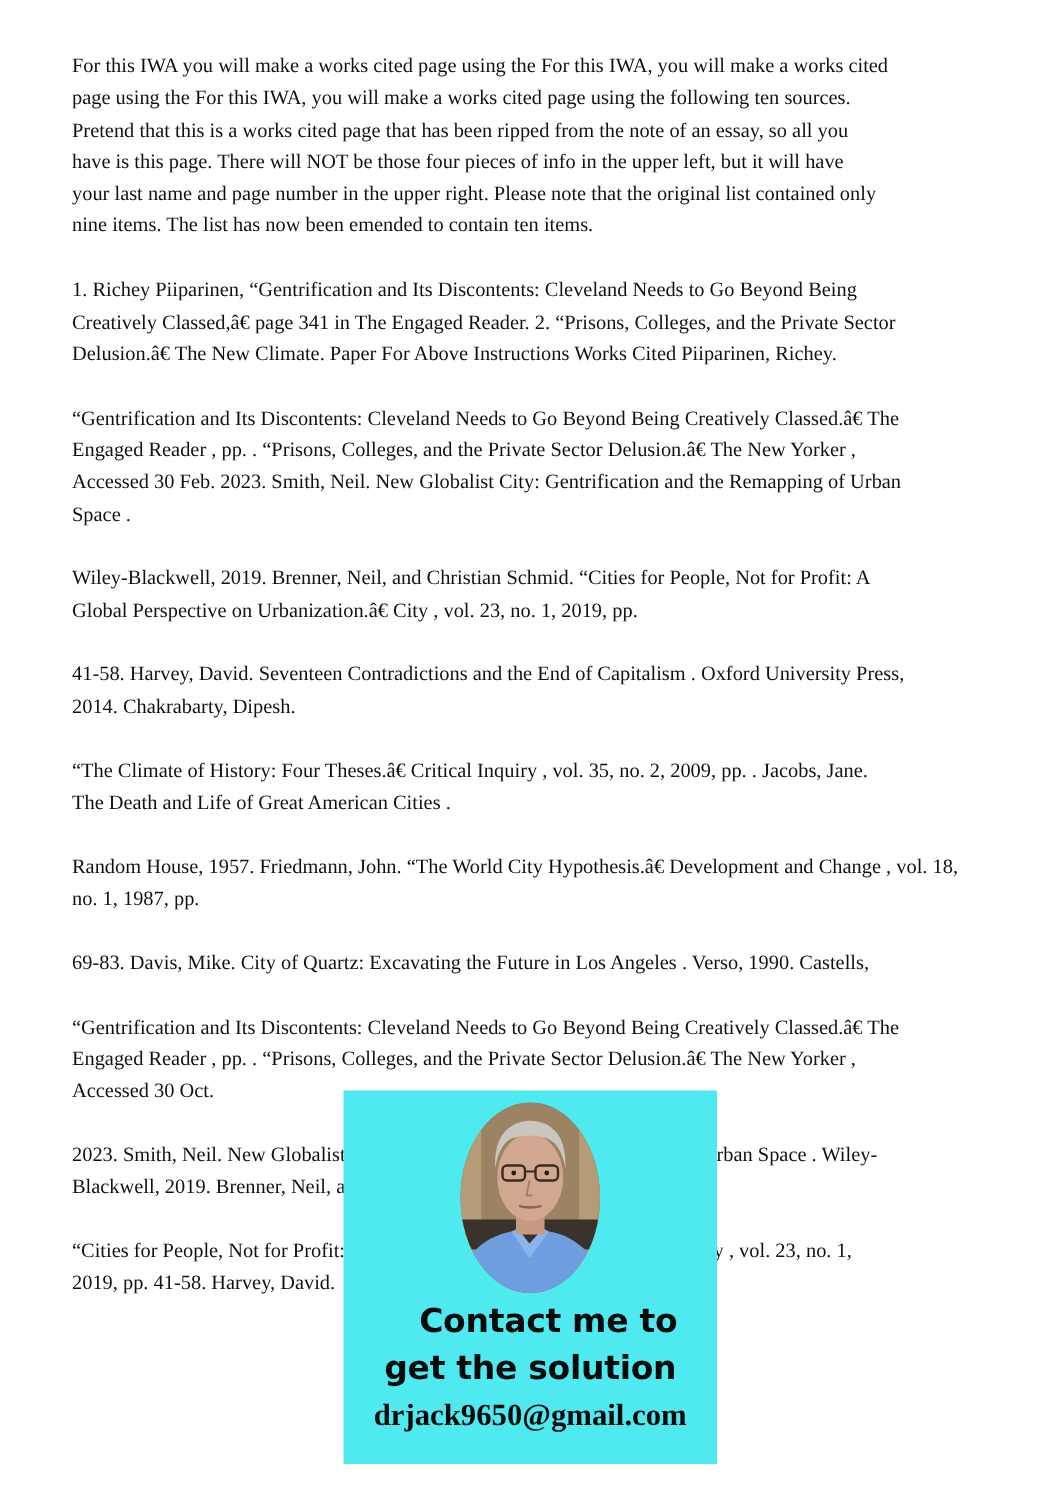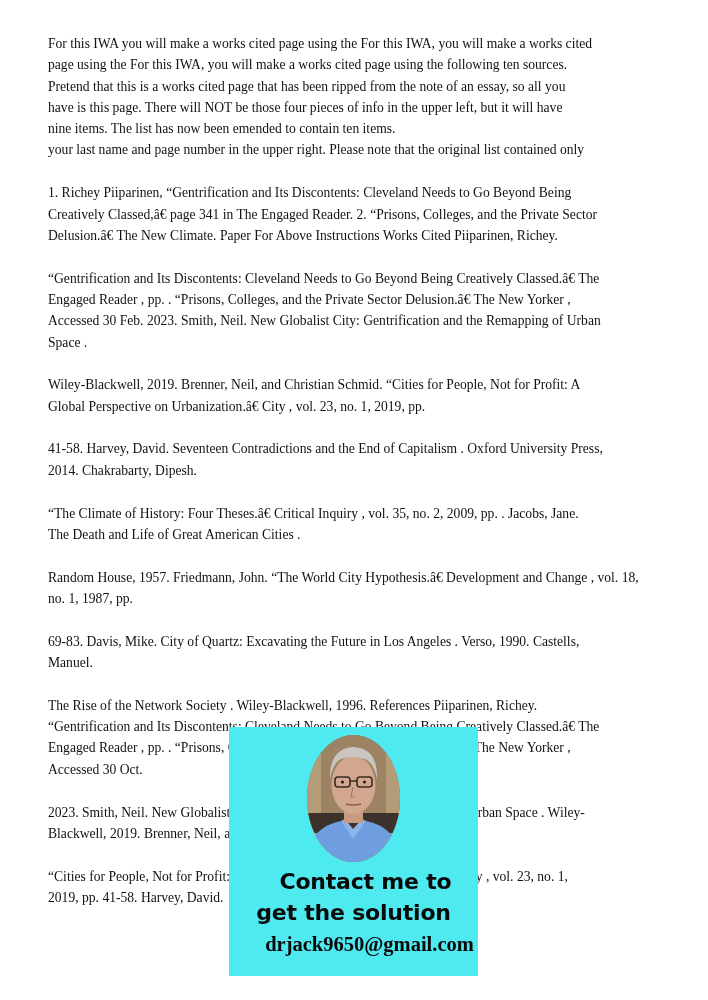--- a/index.html
+++ b/index.html
@@ -63,42 +63,42 @@
       font-weight: bold;
       font-size: 22px;
       color: #0a0a0a;
       line-height: 31px;
       letter-spacing: -0.2px;
     }
     .promo-headline.l1 { top: 139px; padding-left: 12px; }
     .promo-headline.l2 { top: 170px; }
     .promo-email {
       position: absolute;
-      left: 16px;
+      left: 0;
       top: 204px;
       width: 249px;
       text-align: center;
       font-family: "Liberation Serif", "DejaVu Serif", serif;
       font-weight: bold;
       font-size: 20.5px;
       color: #0a0a0a;
       line-height: 26px;
     }
   </style>
 </head>
 <body>
 
 <div class="page">
   <p class="para">
     <span class="ln">For this IWA you will make a works cited page using the For this IWA, you will make a works cited</span>
     <span class="ln">page using the For this IWA, you will make a works cited page using the following ten sources.</span>
     <span class="ln">Pretend that this is a works cited page that has been ripped from the note of an essay, so all you</span>
     <span class="ln">have is this page. There will NOT be those four pieces of info in the upper left, but it will have</span>
+    <span class="ln">your last name and page number in the upper right. Please note that the original list contained only</span>
     <span class="ln">nine items. The list has now been emended to contain ten items.</span>
-    <span class="ln">your last name and page number in the upper right. Please note that the original list contained only</span>
   </p>
   <p class="para">
     <span class="ln">1. Richey Piiparinen, “Gentrification and Its Discontents: Cleveland Needs to Go Beyond Being</span>
     <span class="ln">Creatively Classed,â€ page 341 in The Engaged Reader. 2. “Prisons, Colleges, and the Private Sector</span>
     <span class="ln">Delusion.â€ The New Climate. Paper For Above Instructions Works Cited Piiparinen, Richey.</span>
   </p>
   <p class="para">
     <span class="ln">“Gentrification and Its Discontents: Cleveland Needs to Go Beyond Being Creatively Classed.â€ The</span>
     <span class="ln">Engaged Reader , pp. . “Prisons, Colleges, and the Private Sector Delusion.â€ The New Yorker ,</span>
     <span class="ln">Accessed 30 Feb. 2023. Smith, Neil. New Globalist City: Gentrification and the Remapping of Urban</span>
@@ -115,24 +115,22 @@
   <p class="para">
     <span class="ln">“The Climate of History: Four Theses.â€ Critical Inquiry , vol. 35, no. 2, 2009, pp. . Jacobs, Jane.</span>
     <span class="ln">The Death and Life of Great American Cities .</span>
   </p>
   <p class="para">
     <span class="ln">Random House, 1957. Friedmann, John. “The World City Hypothesis.â€ Development and Change , vol. 18,</span>
     <span class="ln">no. 1, 1987, pp.</span>
   </p>
   <p class="para">
     <span class="ln">69-83. Davis, Mike. City of Quartz: Excavating the Future in Los Angeles . Verso, 1990. Castells,</span>
-    <span class="ln">Manuel.</span>
   </p>
   <p class="para">
-    <span class="ln">The Rise of the Network Society . Wiley-Blackwell, 1996. References Piiparinen, Richey.</span>
     <span class="ln">“Gentrification and Its Discontents: Cleveland Needs to Go Beyond Being Creatively Classed.â€ The</span>
     <span class="ln">Engaged Reader , pp. . “Prisons, Colleges, and the Private Sector Delusion.â€ The New Yorker ,</span>
     <span class="ln">Accessed 30 Oct.</span>
   </p>
   <p class="para">
     <span class="ln">2023. Smith, Neil. New Globalist City: Gentrification and the Remapping of Urban Space . Wiley-</span>
     <span class="ln">Blackwell, 2019. Brenner, Neil, and Christian Schmid.</span>
   </p>
   <p class="para">
     <span class="ln">“Cities for People, Not for Profit: A Global Perspective on Urbanization.â€ City , vol. 23, no. 1,</span>

